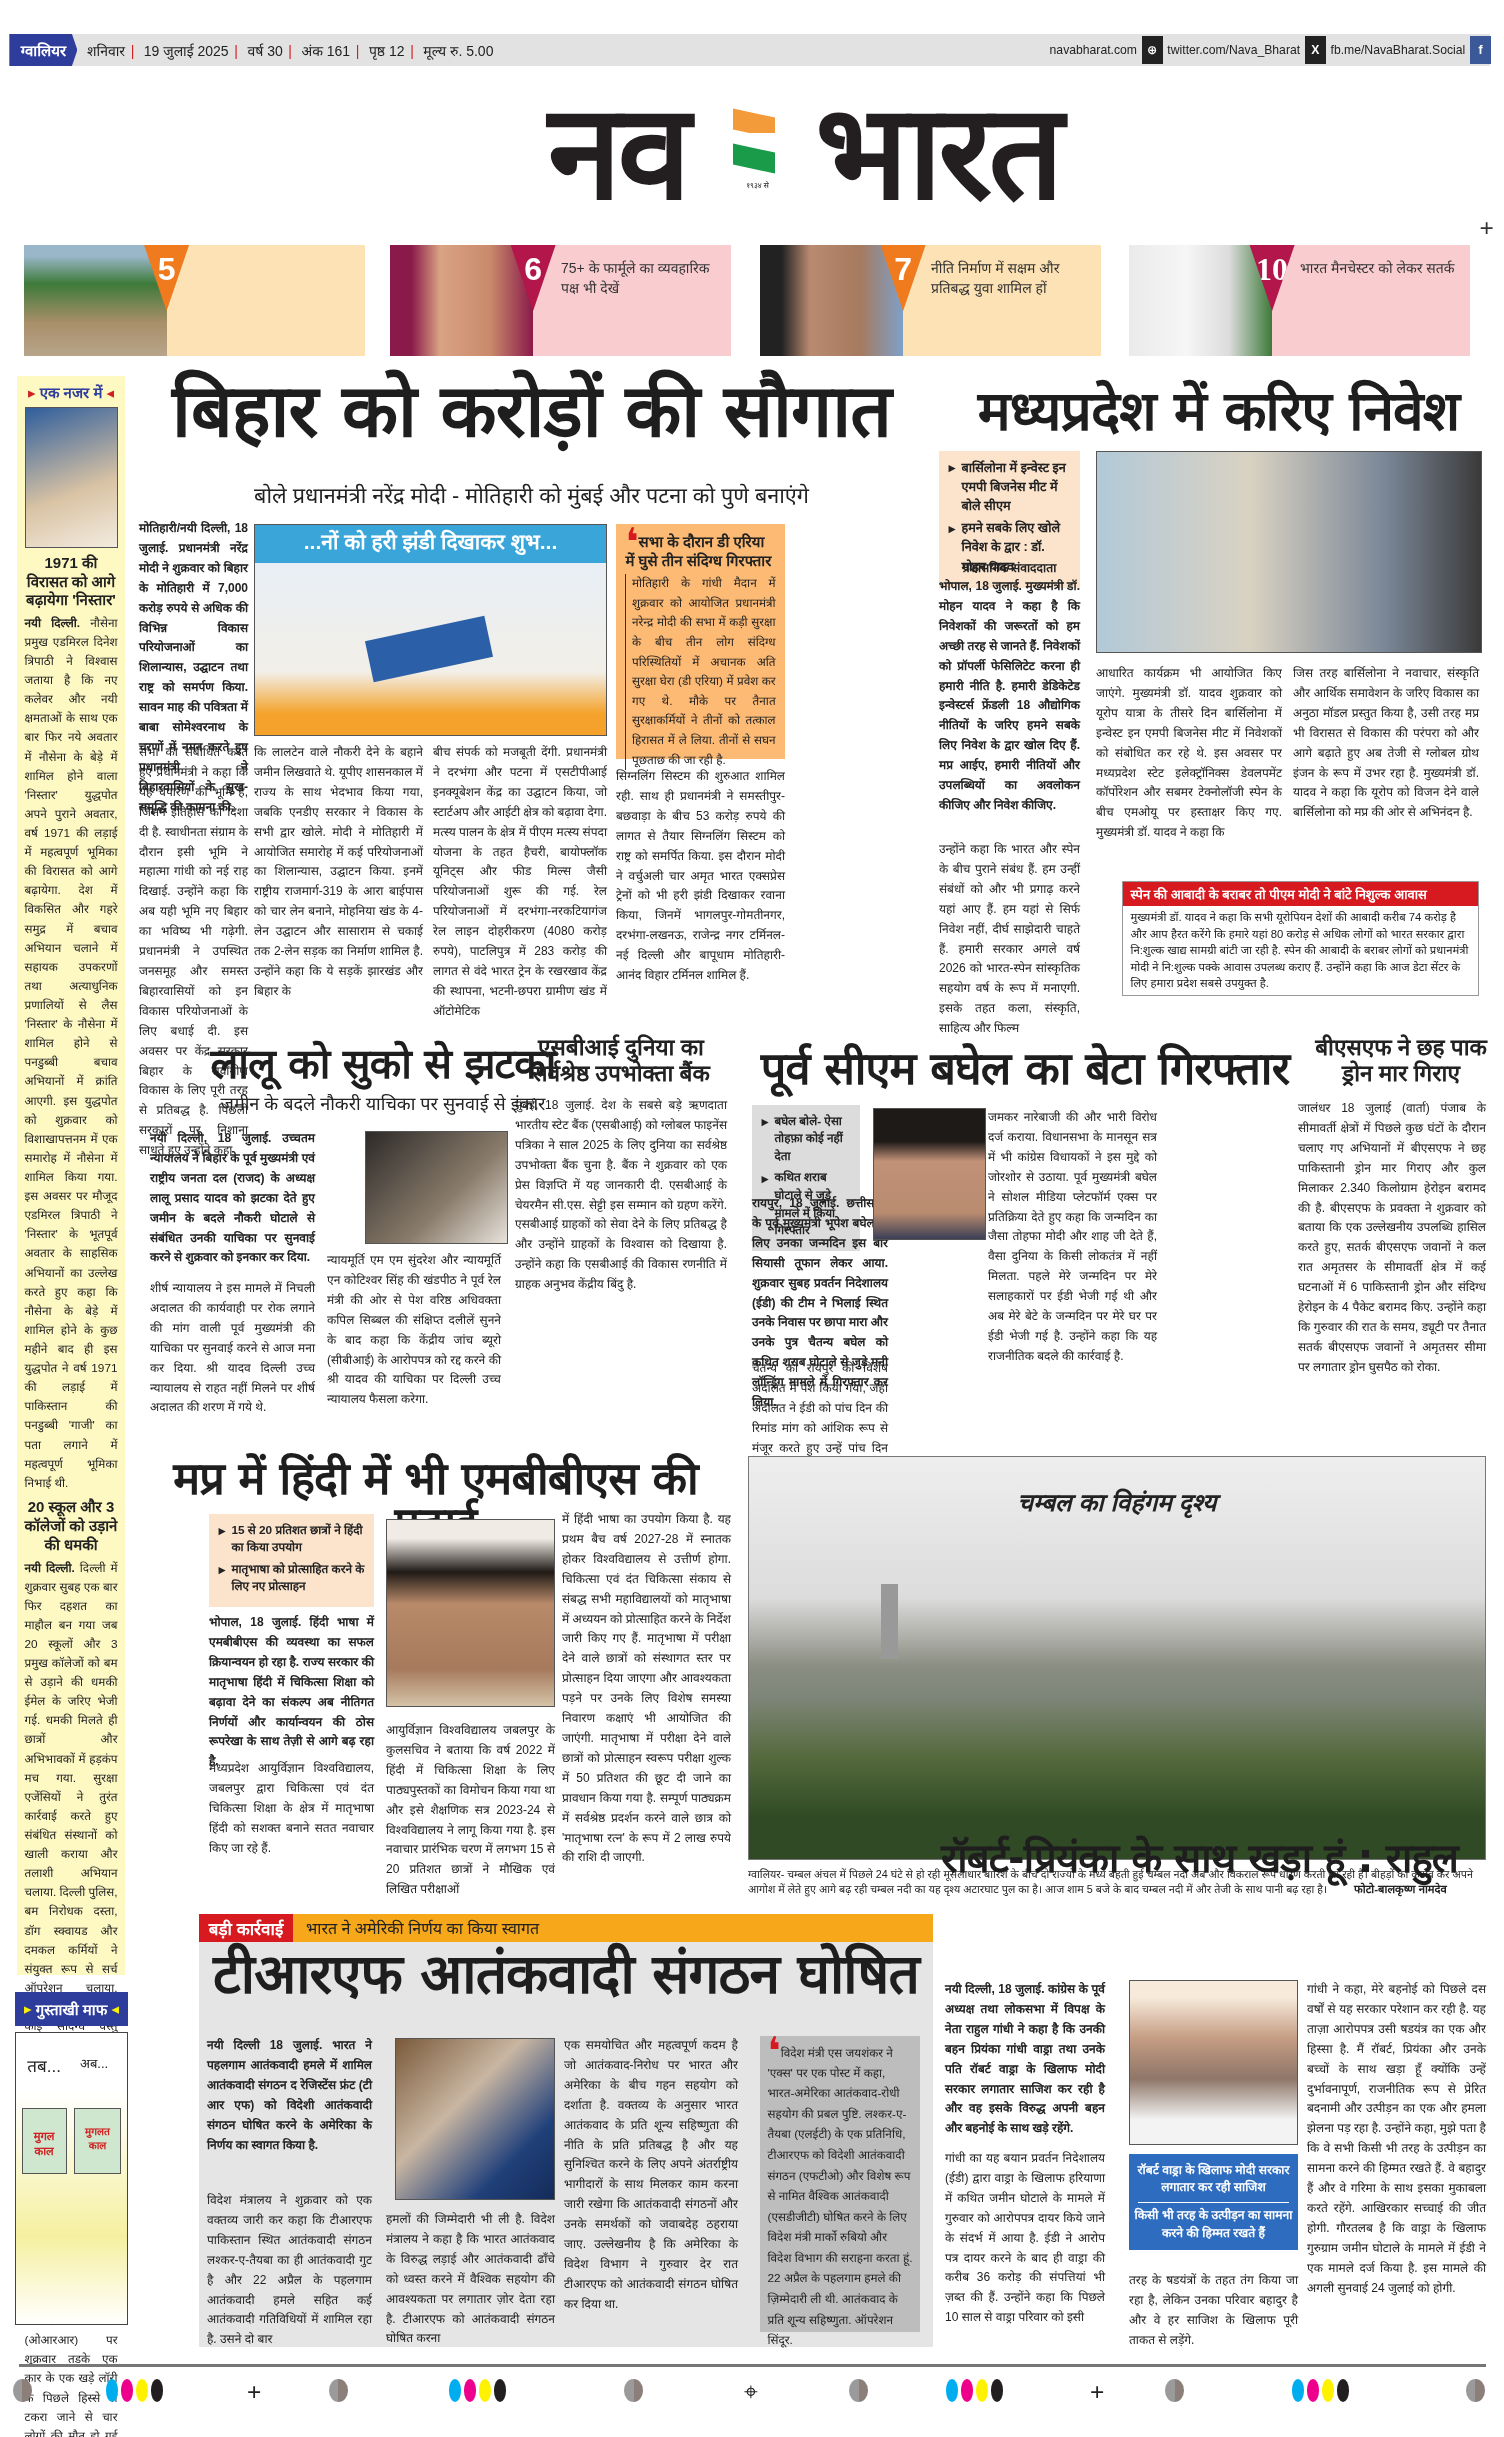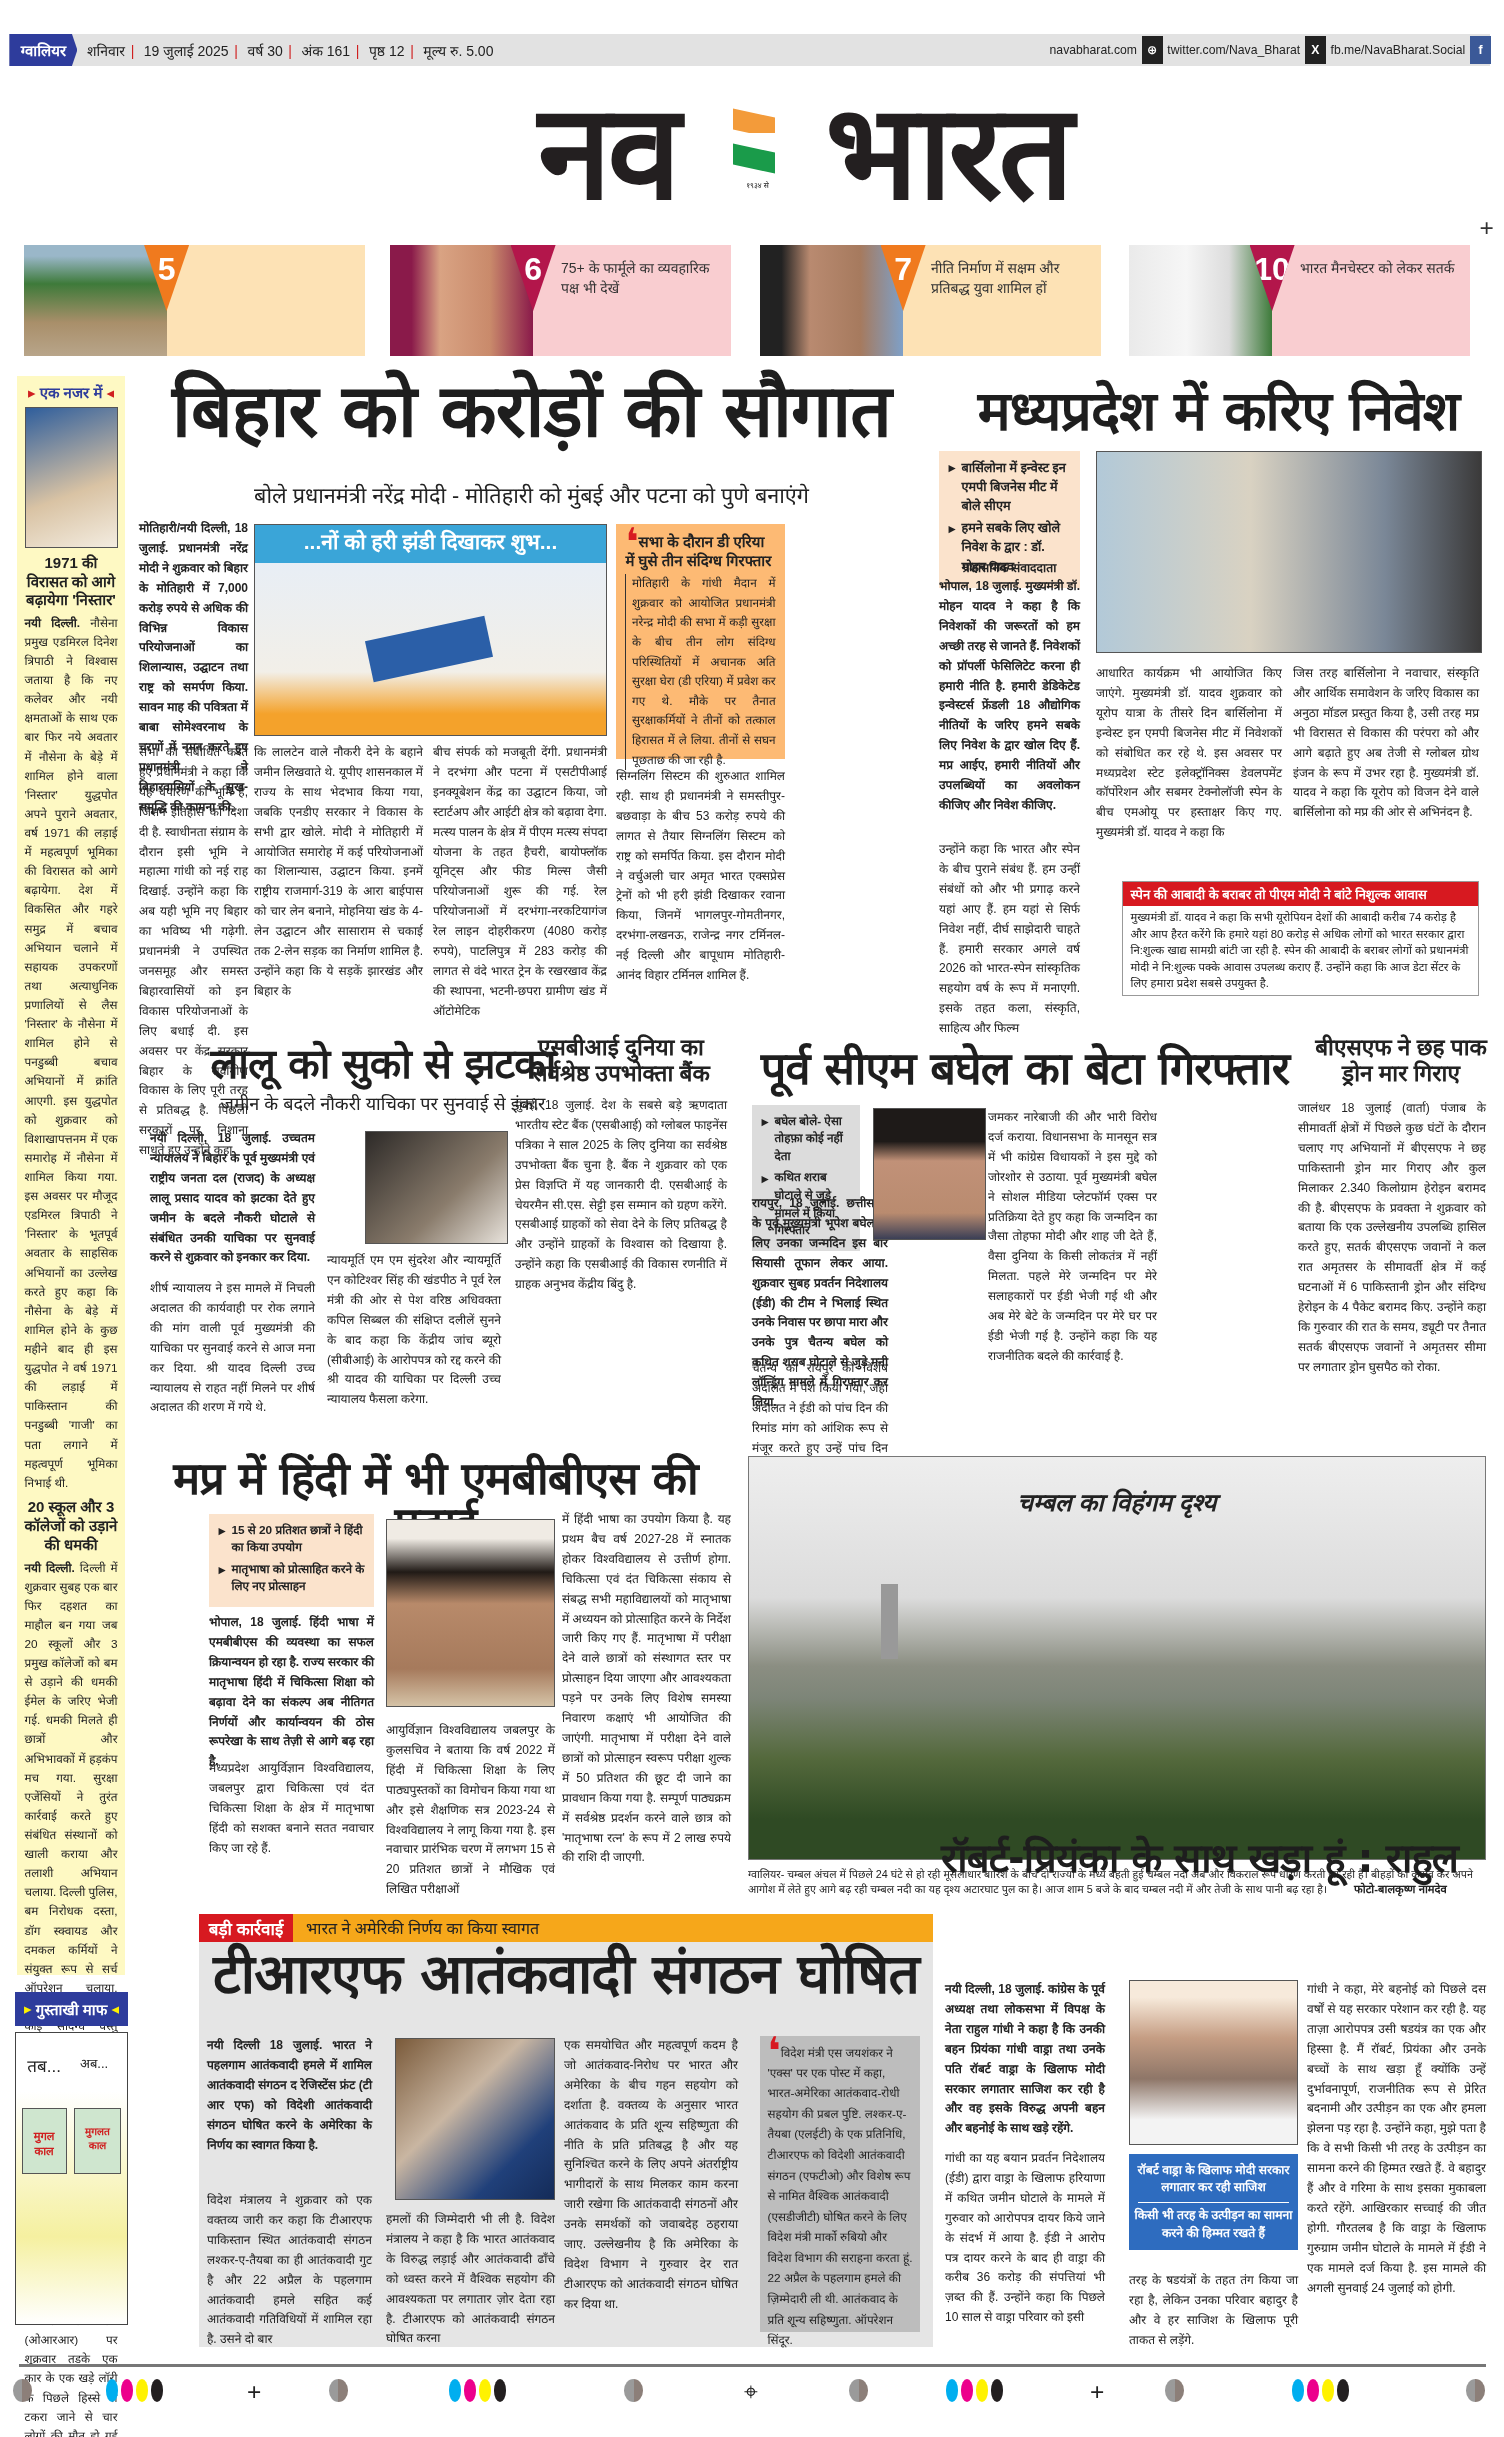--- a/index.html
+++ b/index.html
@@ -8,21 +8,21 @@
 
 #hbar{left:9.4px;top:34px;width:1481px;height:32px;background:#e2e2e2}
 #city{left:9.4px;top:34px;width:66px;height:32px;background:#2e3c9c;color:#fff;font-weight:bold;font-size:15px;display:flex;align-items:center;justify-content:center;clip-path:polygon(0 0,92% 0,100% 50%,92% 100%,0 100%)}
 #city{width:68px}
 #dateline{left:87px;top:41px;font-size:14px;color:#222;font-family:"Liberation Sans",sans-serif}
 #dateline span.sep{color:#d02020;margin:0 5.6px}
 #social{right:14px;top:34px;height:32px;display:flex;align-items:center;gap:4.7px;font-size:12.2px}
 .ico-box{width:21px;height:28px;background:#222;color:#fff;display:inline-flex;align-items:center;justify-content:center;font-size:12.2px;font-weight:bold}
 .fb{background:#3b5998}
 
-#mast{left:263px;top:77px;width:1082px;height:150px;display:flex;align-items:center;justify-content:center;gap:48px}
+#mast{left:263px;top:77px;width:1082px;height:150px;display:flex;align-items:center;justify-content:center;gap:38px}
 .mast-word{font-family:"DejaVu Sans",sans-serif;font-weight:900;font-size:132px;color:#231f20;letter-spacing:-3.8px;line-height:1}
 #flaglogo{width:52px;height:94px;position:relative}
 #flaglogo .o{position:absolute;left:7.5px;top:7.5px;width:42px;height:21px;background:#f39b3a;transform:skewY(12deg)}
 #flaglogo .g{position:absolute;left:7.5px;top:43px;width:42px;height:21px;background:#1a9b4a;transform:skewY(12deg)}
 #flaglogo .w{position:absolute;left:7.5px;top:28px;width:42px;height:15px;background:#fff;border:0}
 #flaglogo .yr{position:absolute;left:21px;top:75px;font-size:7.5px}
 #crop1{right:11.3px;top:214px;font-size:24.5px;font-weight:100;color:#333}
 
 .teaser{top:245px;height:111px;width:341px;display:flex}
 .teaser .img{width:143px;height:100%;position:relative}
@@ -101,21 +101,21 @@
       </div>
       <div class="txt">75+ के फार्मूले का व्यवहारिक पक्ष भी देखें</div>
     </div>
     <div class="abs teaser" style="left: 760px; background: rgb(253, 226, 181);">
       <div class="img" style="background: linear-gradient(90deg, rgb(34, 34, 34) 15%, rgb(185, 138, 112) 35%, rgb(166, 122, 94) 70%, rgb(126, 160, 200));">
         <div class="num" style="right: -22.6px; background: rgb(240, 122, 30);">7</div>
       </div>
       <div class="txt">नीति निर्माण में सक्षम और प्रतिबद्ध युवा शामिल हों</div>
     </div>
     <div class="abs teaser" style="left: 1129px; background: rgb(249, 205, 208);">
-      <div class="img" style="background: linear-gradient(90deg, rgb(234, 234, 234), rgb(246, 246, 246) 40%, rgb(220, 220, 220) 70%, rgb(61, 122, 58));">
+      <div class="img" style="background: linear-gradient(90deg, rgb(234, 234, 234), rgb(246, 246, 246) 40%, rgb(220, 220, 220) 70%, rgb(61, 122, 58)); font-family: Liberation Serif, serif;">
         <div class="num" style="right: -22.6px; background: rgb(179, 22, 75);">10</div>
       </div>
       <div class="txt">भारत मैनचेस्टर को लेकर सतर्क</div>
     </div>
   </div>
 
 <div class="abs" id="lside">
   <div class="sidehead"><span class="arrow-r">▸ </span><span>एक नजर में</span><span class="arrow-r"> ◂</span></div>
   <div class="photo" style="margin:0 7.5px;height:141px;background:linear-gradient(160deg,#2f5e9c,#d9c3a4 60%,#f3ece0)"></div>
   <div class="stitle">1971 की विरासत को आगे बढ़ायेगा 'निस्तार'</div>

